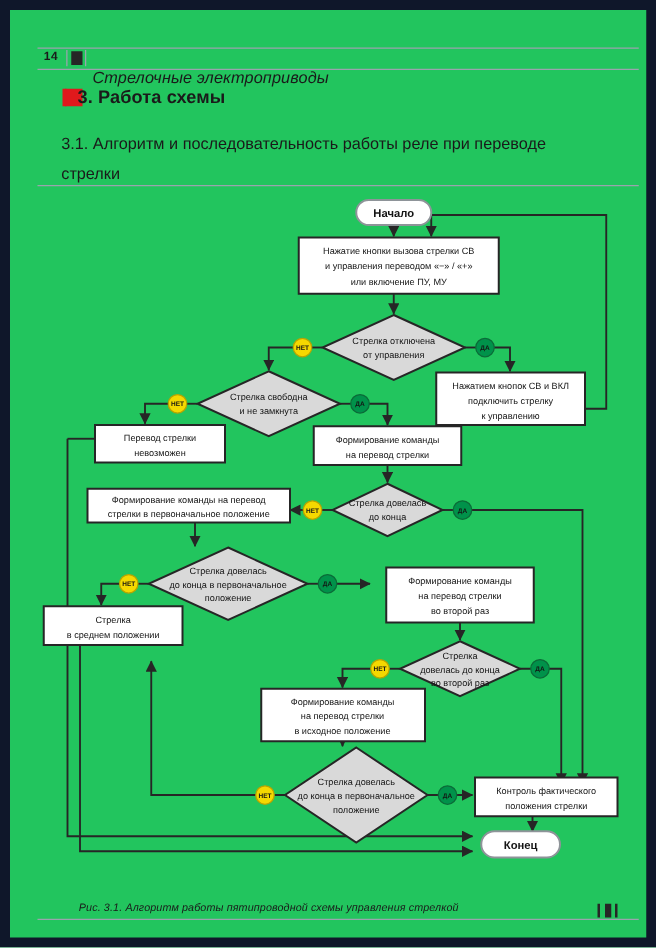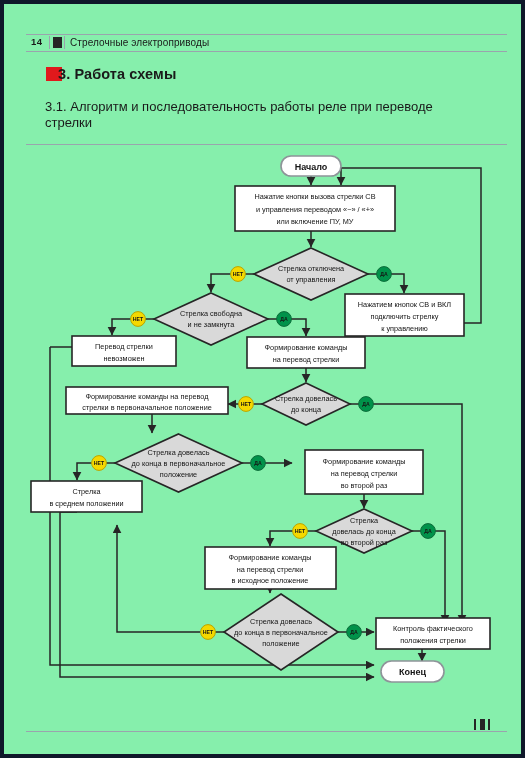--- a/index.html
+++ b/index.html
@@ -5,22 +5,22 @@
   html,body{margin:0;padding:0;background:#ffffff;}
   body{
     width:525px;height:758px;
     font-family:"Liberation Sans", sans-serif;
     overflow:hidden;
   }
   .page{
     position:relative;
     width:525px;height:758px;
     box-sizing:border-box;
-    background:#86efac;
-    border:4px solid #0f172a;
+    background:#22c55e;
+    border:8px solid #0f172a;
   }
   
   .runhead{
     position:absolute;left:22px;top:30px;width:481px;height:18px;
   }
   .runhead .rule-top{
     position:absolute;left:0;top:0;width:481px;height:1px;background:#9aa4ad;
   }
   .runhead .rule-bot{
     position:absolute;left:0;top:17px;width:481px;height:1px;background:#9aa4ad;
@@ -30,38 +30,38 @@
     font-size:9.5px;font-weight:bold;color:#1a1a1a;letter-spacing:.5px;
   }
   .runhead .sqbox{
     position:absolute;left:23px;top:2px;width:14px;height:13px;
     border-left:1px solid #9aa4ad;border-right:1px solid #9aa4ad;
   }
   .runhead .sqbox i{
     display:block;margin:1px auto 0;width:9px;height:11px;background:#262626;
   }
   .runhead .rhtitle{
-    position:absolute;left:44px;top:3px;
-    font-size:10px;color:#1a1a1a;letter-spacing:.1px;
+    position:absolute;left:44px;top:16px;
+    font-size:13px;color:#1a1a1a;letter-spacing:.1px;font-style:italic;
   }
   
   .h1{
     position:absolute;left:44px;top:62px;
     font-size:14.5px;font-weight:bold;color:#1a1a1a;letter-spacing:.1px;
   }
   .h1mark{
     position:absolute;left:44px;top:63px;width:14px;height:14px;background:#e0191c;
   }
   .h1mark:after{
     content:"";position:absolute;left:-2px;top:0;width:3px;height:14px;background:#e0191c;
   }
   .h1 span{margin-left:10px;display:inline-block;}
   .h2{
     position:absolute;left:41px;top:95px;width:420px;
-    font-size:13px;color:#1a1a1a;line-height:16px;
+    font-size:13px;color:#1a1a1a;line-height:24px;
   }
   .rule-underh2{
     position:absolute;left:22px;top:140px;width:481px;height:1px;background:#9aa4ad;
   }
   
   .caprule{
     position:absolute;left:22px;top:727px;width:481px;height:1px;background:#9aa4ad;
   }
   .caption{
     position:absolute;left:55px;top:713px;
@@ -322,18 +322,19 @@
     <g>
       <circle class="no" cx="204" cy="482" r="7.4"></circle>
       <text class="badge-t badge-n" x="204" y="484" text-anchor="middle">НЕТ</text>
     </g>
     <g>
       <circle class="yes" cx="350" cy="482" r="7.4"></circle>
       <text class="badge-t badge-y" x="350" y="484" text-anchor="middle">ДА</text>
     </g>
   </svg>
 
+  <div class="caption">Рис. 3.1. Алгоритм работы пятипроводной схемы управления стрелкой</div>
   <div class="caprule"></div>
   <div class="capmark">
       <i></i>
     </div>
 
 </div>
 
 </body></html>

